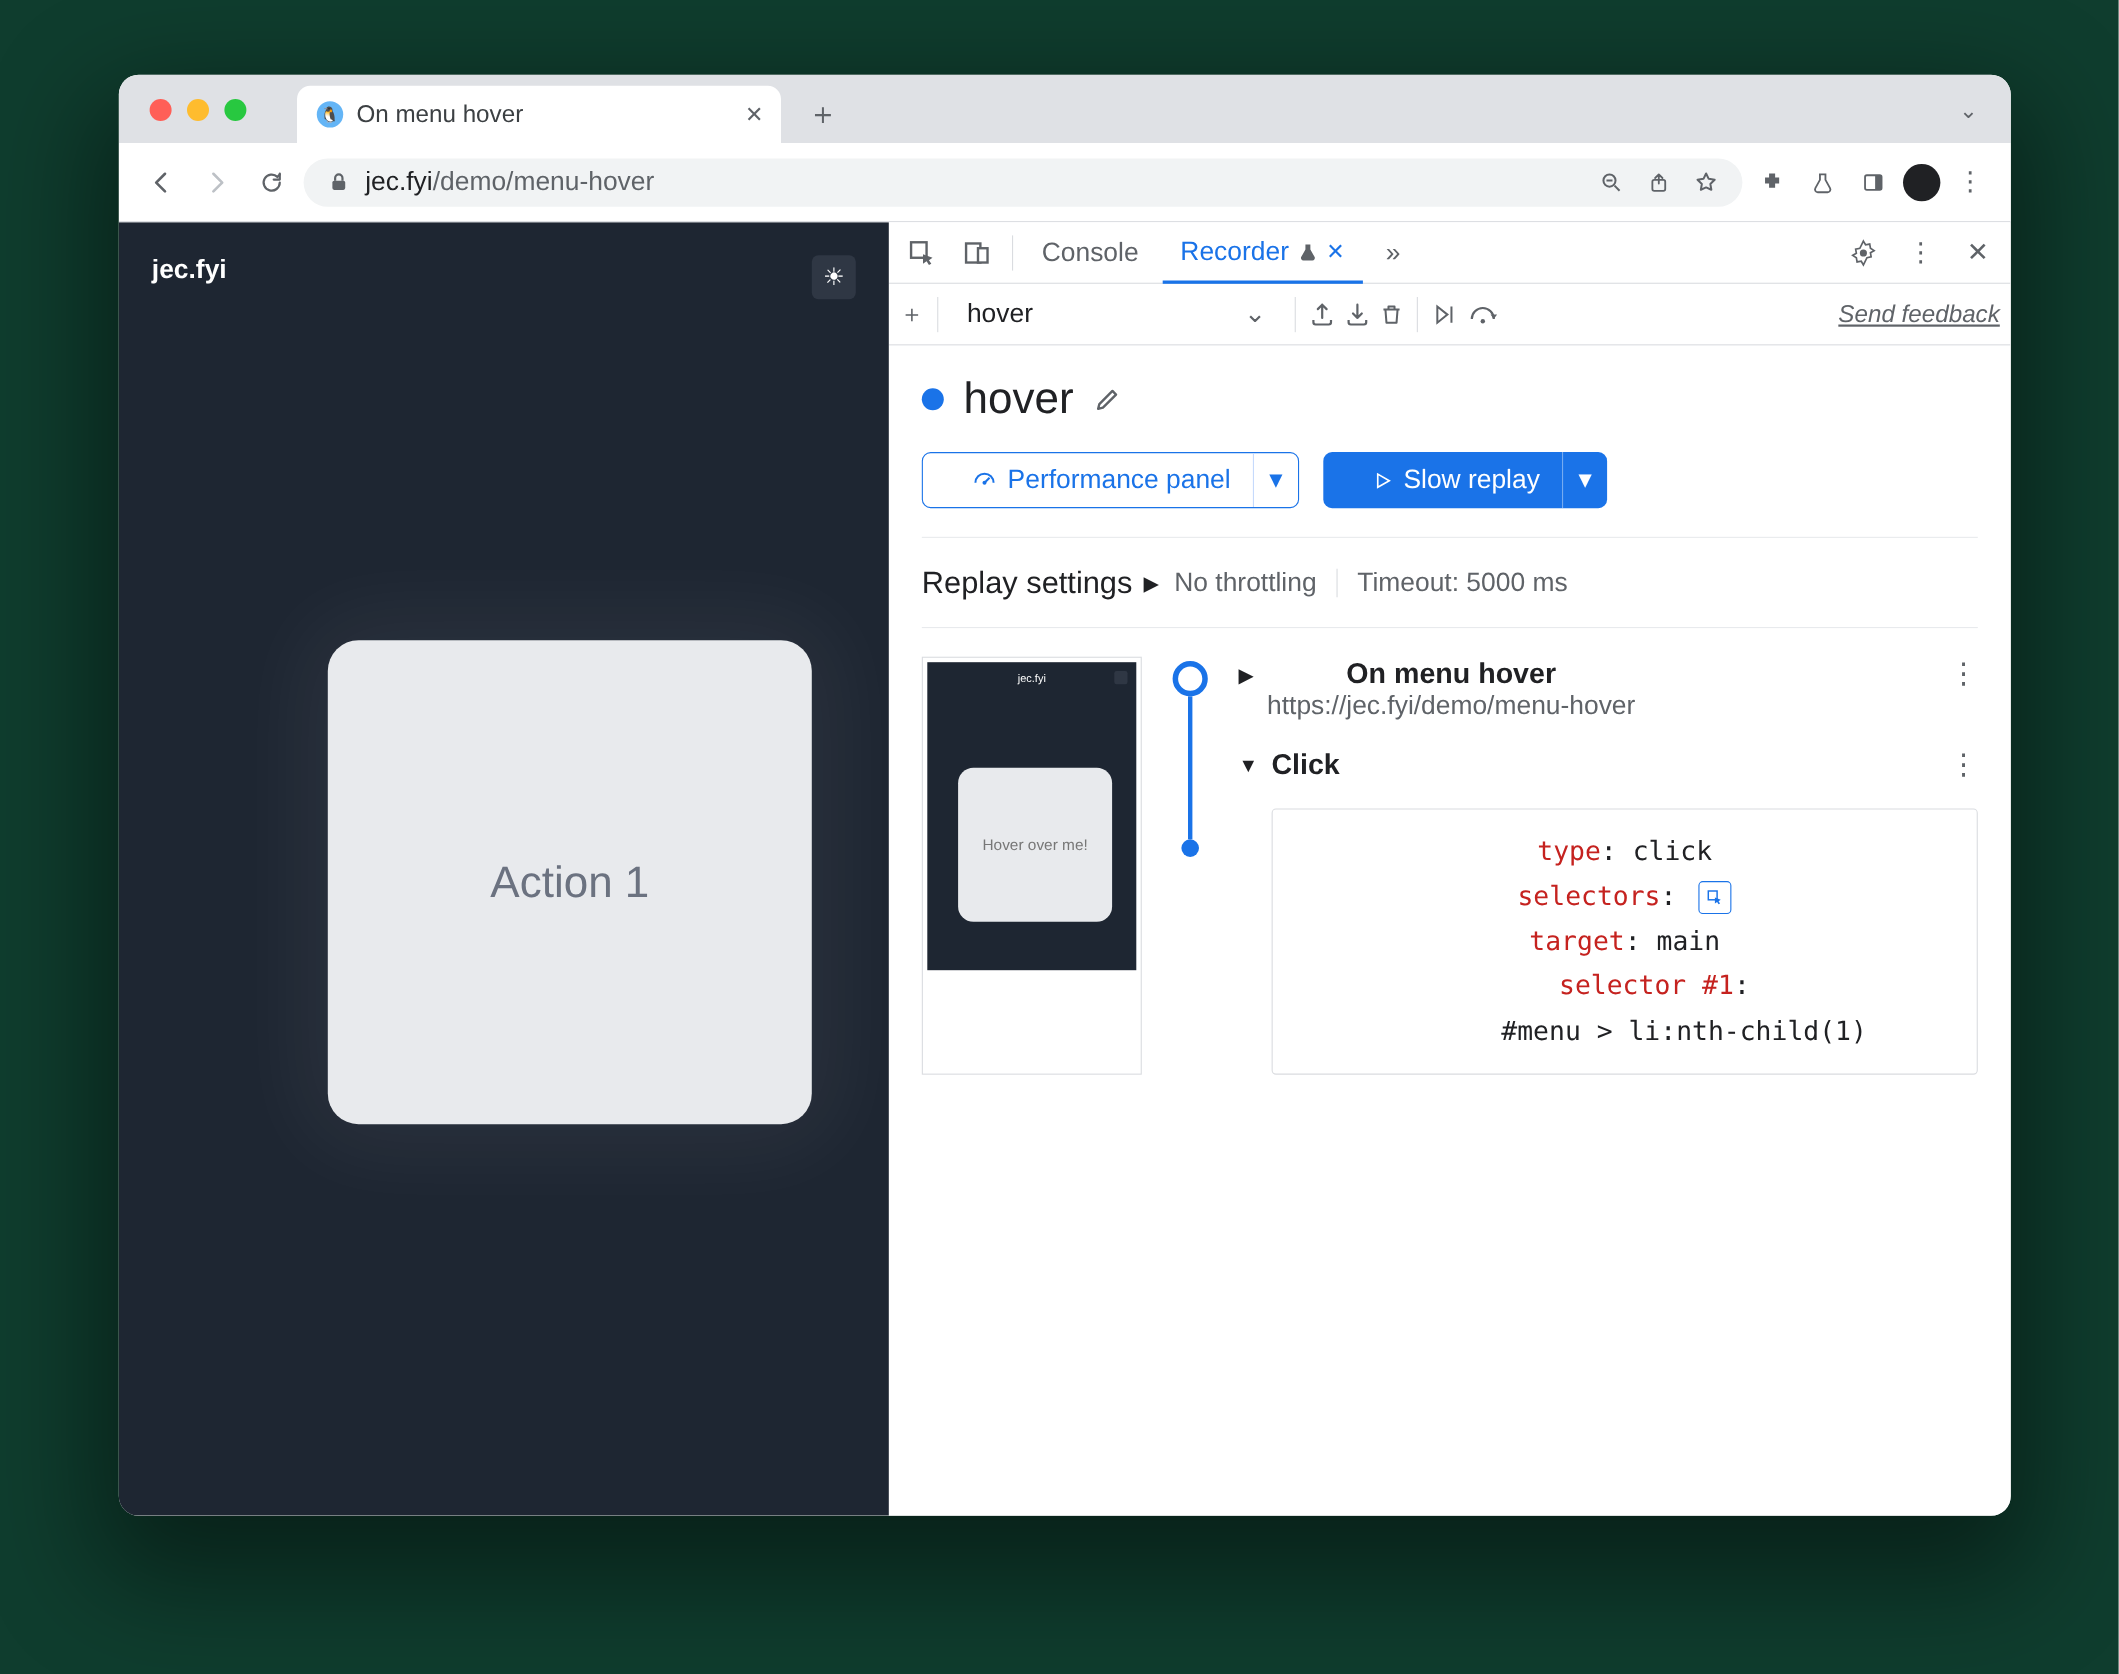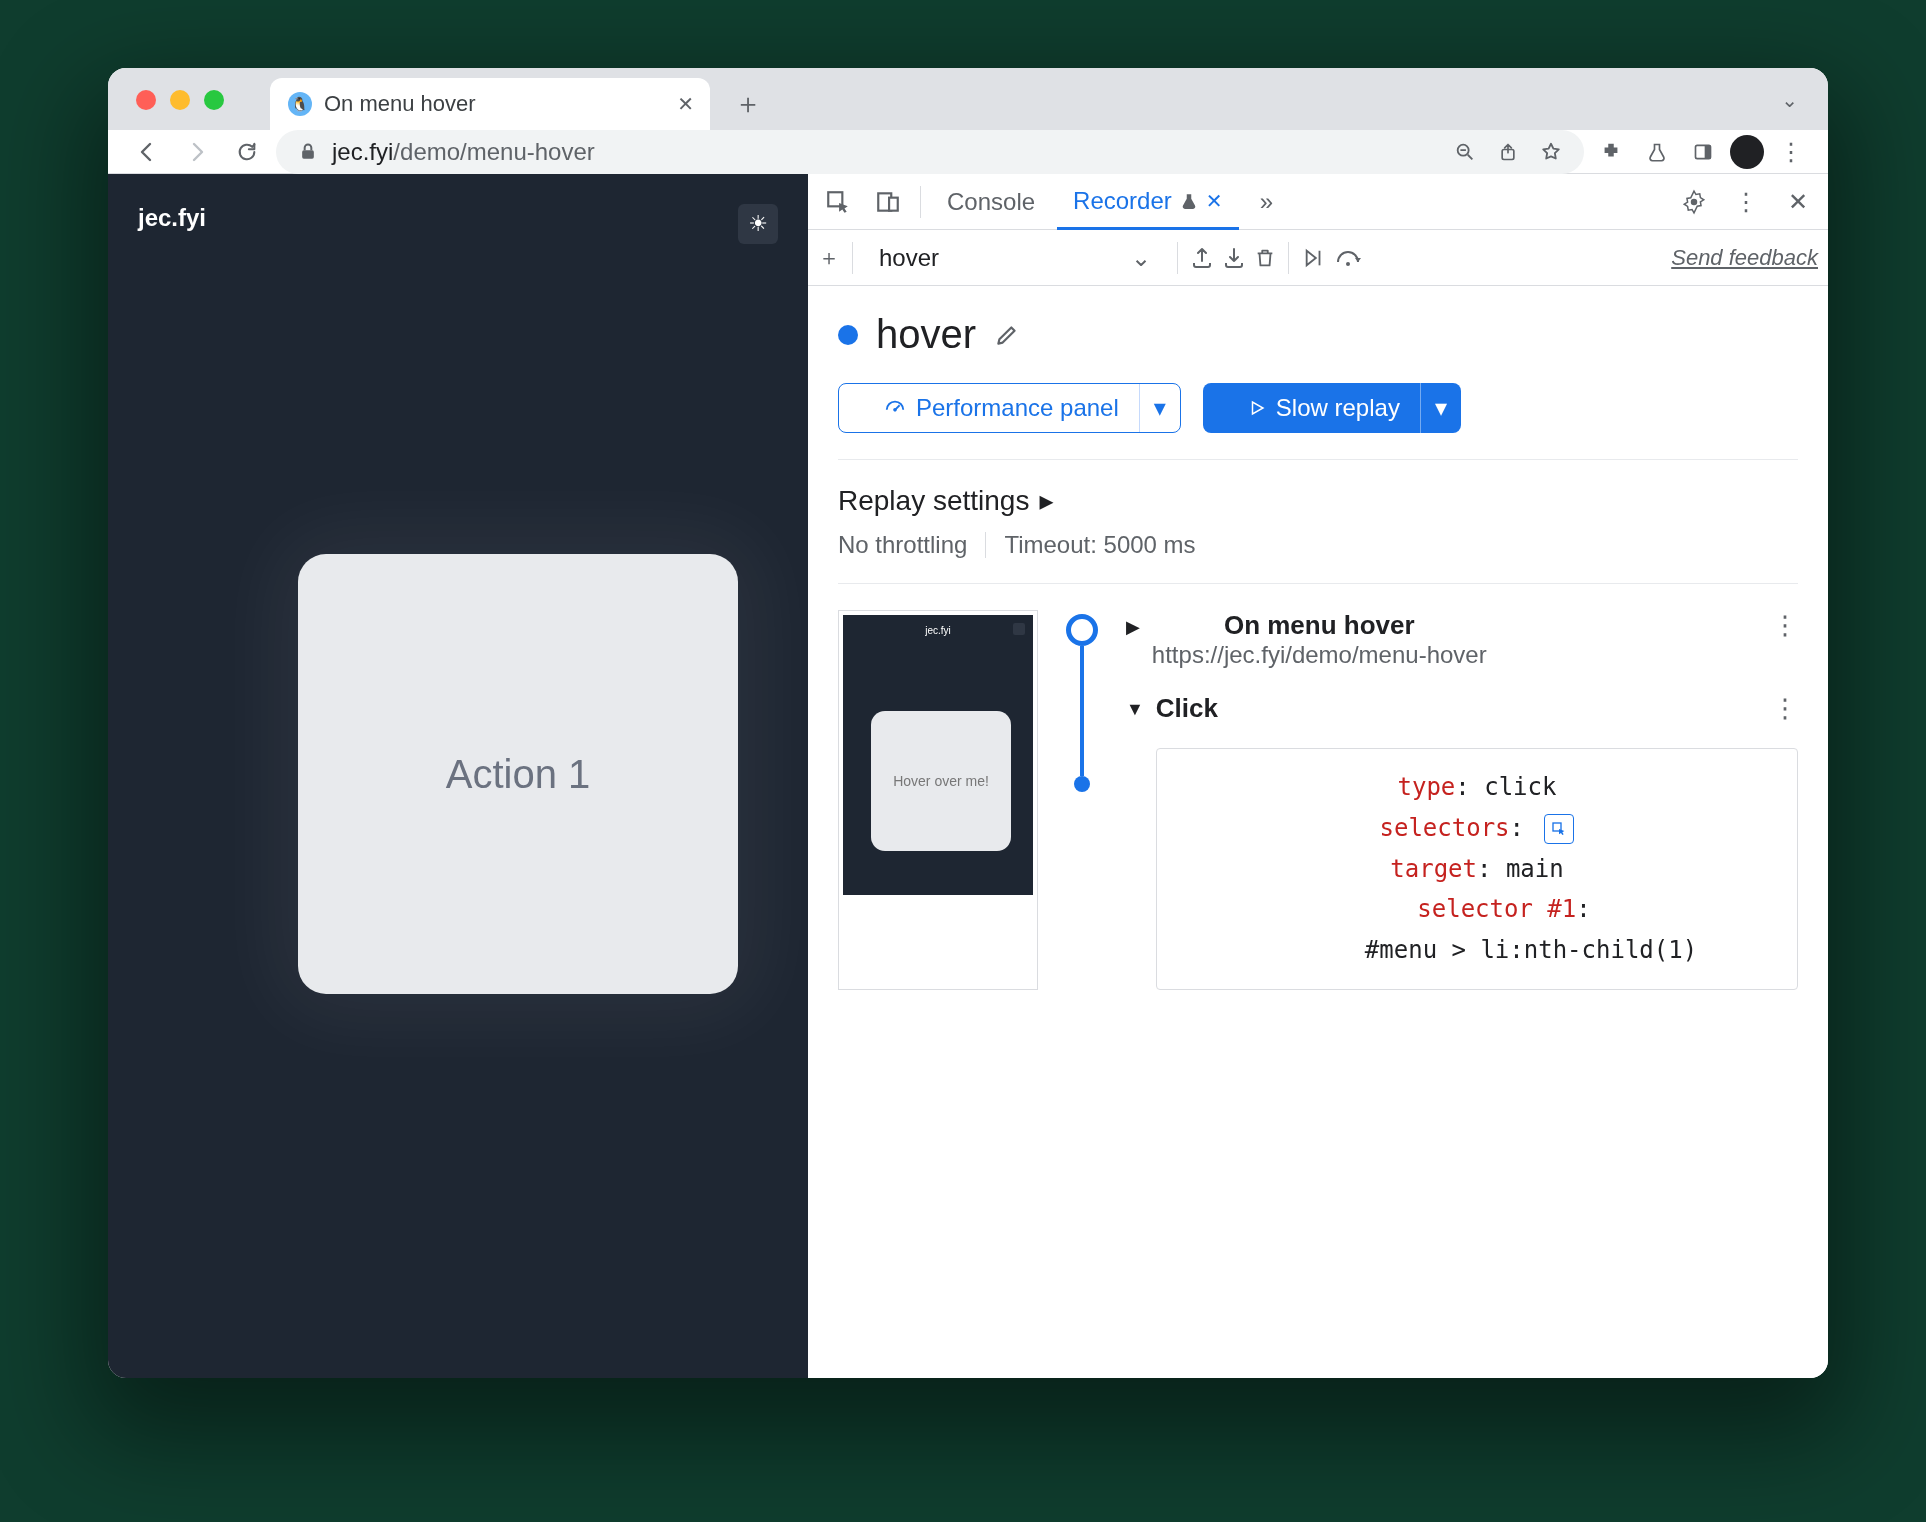--- a/index.html
+++ b/index.html
@@ -44,21 +44,21 @@
     font-size: 22px;
     color:#3c4043;
     position:relative;
   }
   .tab .favicon{width:24px;height:24px;border-radius:50%;background:#64b5f6;display:flex;align-items:center;justify-content:center;font-size:14px;}
   .tab .close{position:absolute;right:16px;font-size:20px;color:#5f6368;cursor:pointer;}
   .newtab{width:40px;height:40px;display:flex;align-items:center;justify-content:center;font-size:28px;color:#5f6368;margin-left:18px;margin-bottom:6px;cursor:pointer;}
   .tabs-caret{position:absolute;right:30px;top:20px;color:#5f6368;font-size:20px;}
   
   .toolbar {
-    height: 44px;
+    height: 72px;
     background:#fff;
     display:flex;
     align-items:center;
     padding:0 18px;
     border-bottom:1px solid #dadce0;
     gap:8px;
   }
   .nav-btn{width:42px;height:42px;display:flex;align-items:center;justify-content:center;color:#5f6368;font-size:24px;border-radius:50%;cursor:pointer;}
   .nav-btn.disabled{color:#bdc1c6;}
   .omnibox{
@@ -122,21 +122,21 @@
   .rec-title{font-size:40px;color:#202124;}
   .edit-pencil{color:#5f6368;font-size:26px;cursor:pointer;}
   .btn-row{display:flex;gap:22px;}
   .btn-split{display:flex;border-radius:8px;overflow:hidden;font-size:24px;padding-left:25px;}
   .btn-out{border:1.5px solid #1a73e8;color:#1a73e8;background:#fff;}
   .btn-primary{background:#1a73e8;color:#fff;}
   .btn-main{padding:10px 20px;display:flex;align-items:center;gap:10px;cursor:pointer;}
   .btn-dd{padding:10px 14px;border-left:1px solid rgba(255,255,255,0.4);cursor:pointer;display:flex;align-items:center;}
   .btn-out .btn-dd{border-left:1px solid #c6dafc;}
   .settings-grid{display:flex;gap:120px;border-top:1px solid #e8eaed;border-bottom:1px solid #e8eaed;padding:24px 0;}
-  .sg-col{display:flex;flex-direction:column;gap:14px;}
+  .sg-col{display:flex;gap:14px;}
   .sg-title{font-size:28px;color:#202124;display:flex;align-items:center;gap:10px;}
   .sg-vals{display:flex;gap:18px;color:#5f6368;font-size:24px;align-items:center;}
   .vsep{width:1px;height:26px;background:#dadce0;}
   
   .steps-row{display:flex;gap:24px;}
   .thumb{flex:0 0 200px;border:1px solid #dadce0;padding:4px;}
   .thumb-inner{background:#1e2632;height:280px;position:relative;padding:10px;}
   .thumb-title{color:#fff;font-size:10px;}
   .thumb-toggle{position:absolute;right:8px;top:8px;width:12px;height:12px;background:#2f3744;border-radius:2px;}
   .thumb-card{position:absolute;left:28px;top:96px;width:140px;height:140px;background:#e8eaed;border-radius:14px;display:flex;align-items:center;justify-content:center;color:#777;font-size:14px;}

